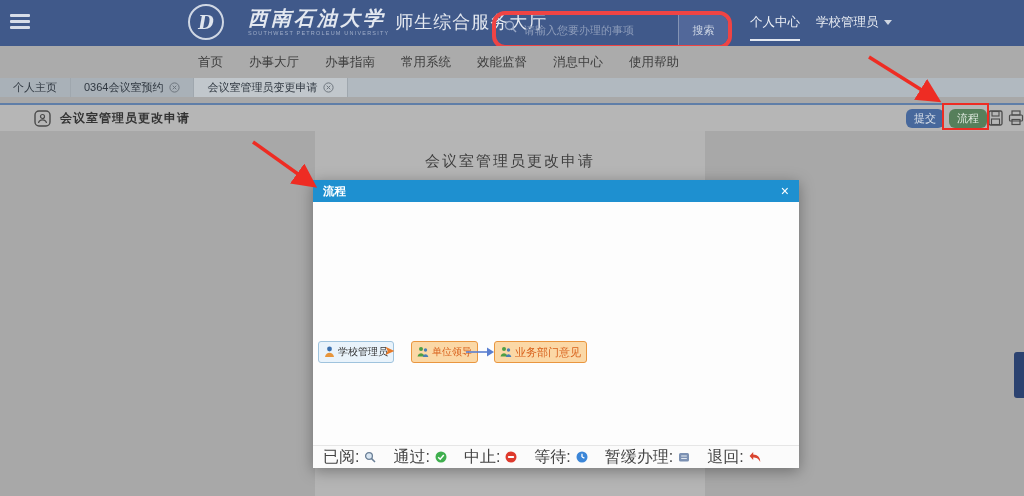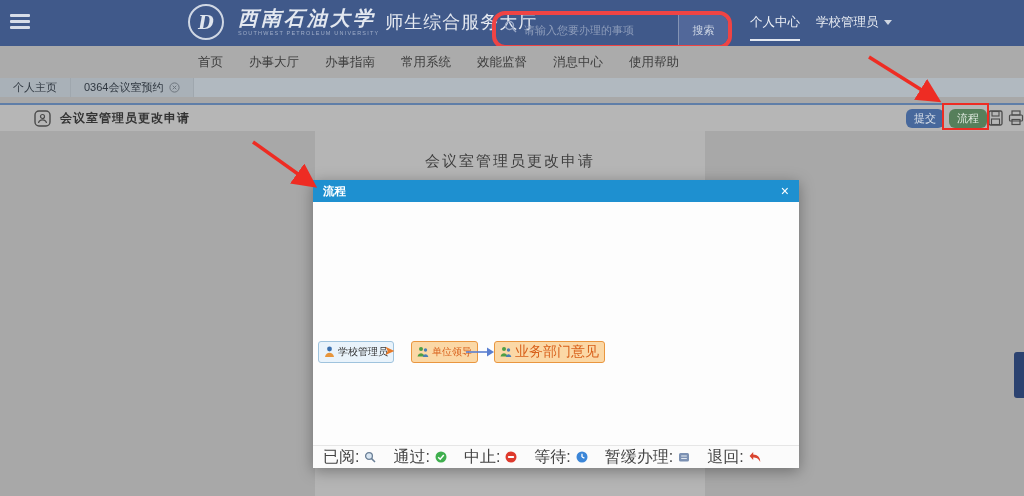--- a/index.html
+++ b/index.html
@@ -6,21 +6,21 @@
   html,body { width:1024px; height:496px; overflow:hidden; }
   body { font-family:"Liberation Sans","DejaVu Sans",sans-serif; }
   #screen { position:relative; width:1024px; height:496px; background:#a8a8a8; overflow:hidden; }
 
   
   .hdr { position:absolute; left:0; top:0; width:1024px; height:46px; background:#40598a; }
   .burger { position:absolute; left:10px; top:14px; width:20px; height:15px; cursor:pointer; }
   .burger i { display:block; height:2.5px; background:#d7dde8; margin-bottom:3.5px; border-radius:1px; }
   .logo-wrap { position:absolute; left:188px; top:4px; display:flex; align-items:center; }
   .logo-circle { width:36px; height:36px; border:2px solid #cfd7e4; border-radius:50%; display:flex; align-items:center; justify-content:center; color:#dfe5ee; font-family:"DejaVu Serif",serif; font-style:italic; font-weight:bold; font-size:18px; }
-  .uni-block { margin-left:14px; line-height:1; }
+  .uni-block { margin-left:24px; line-height:1; }
   .uni-cn { font-family:"DejaVu Serif",serif; font-style:italic; font-weight:bold; font-size:20px; letter-spacing:3px; color:#e3e8f0; }
   .uni-en { font-size:5.5px; letter-spacing:1.2px; color:#9fadc8; margin-top:3px; }
   .portal-title { font-size:18px; color:#e6eaf1; margin-left:6px; letter-spacing:1px; }
 
   .search-wrap { position:absolute; left:492px; top:11px; width:240px; height:38px; border:4px solid #ef4444; border-radius:13px; display:flex; overflow:hidden; }
   .search-ic { position:absolute; left:8px; top:5px; }
   .search-inp { flex:1; background:transparent; border:none; outline:none; padding-left:28px; font-size:11px; color:#c9d2e2; }
   .search-inp::placeholder { color:#8d9cba; }
   .search-btn { width:50px; background:#52689a; border:none; color:#ced6e4; font-size:11px; cursor:pointer; border-left:1px solid #8494b4; }
 
@@ -61,21 +61,21 @@
   .modal-title { color:#fff; font-size:11.5px; font-weight:bold; }
   .modal-close { color:#fff; font-size:14px; line-height:14px; cursor:pointer; }
   .modal-body { position:relative; height:243px; background:#fdfdfd; }
   .modal-ftr { height:23px; background:#fbfbfb; border-top:1px solid #e6e6e6; display:flex; align-items:center; padding-left:10px; gap:17px; }
   .leg-item { display:flex; align-items:center; gap:5px; font-size:16px; color:#444; }
 
   
   .flow-node { position:absolute; top:139px; height:22px; display:flex; align-items:center; gap:3px; padding:0 5px; border-radius:3px; font-size:10px; white-space:nowrap; cursor:pointer; }
   .fn-blue { left:5px; background:#e9f3fb; border:1px solid #9fc3dd; color:#333; }
   .fn-org { background:#fbd8a6; border:1px solid #e9963f; color:#d8611c; }
-  .fn-2 { left:98px; } .fn-3 { left:181px; font-size:14px; }
+  .fn-2 { left:98px; } .fn-3 { left:181px; font-size:11px; }
   .flow-chev { position:absolute; left:71px; top:141px; color:#e87a28; font-size:13px; font-weight:bold; }
   .flow-arrow { position:absolute; left:153px; top:139px; pointer-events:none; }
 
   
   .anno-svg { position:absolute; left:0; top:0; z-index:50; pointer-events:none; }
 
   
   .side-tab { position:absolute; left:1014px; top:352px; width:10px; height:46px; background:#2b4270; border-radius:3px 0 0 3px; cursor:pointer; z-index:10; }
 </style>
 </head>
@@ -121,20 +121,30 @@
     <span class="nav-item">消息中心</span>
     <span class="nav-item">使用帮助</span>
   </div>
 
   <div class="tabs">
     <div class="tab">
       <span>个人主页</span>
     </div>
     <div class="tab">
       <span>0364会议室预约</span>
+      <span class="tab-x">
+        <svg width="11" height="11" viewBox="0 0 11 11">
+            <circle cx="5.5" cy="5.5" r="4.6" fill="none" stroke="#6e767e" stroke-width="1"></circle>
+            <line x1="3.7" y1="3.7" x2="7.3" y2="7.3" stroke="#6e767e" stroke-width="1"></line>
+            <line x1="7.3" y1="3.7" x2="3.7" y2="7.3" stroke="#6e767e" stroke-width="1"></line>
+          </svg>
+      </span>
+    </div>
+    <div class="tab active">
+      <span>会议室管理员变更申请</span>
       <span class="tab-x">
         <svg width="11" height="11" viewBox="0 0 11 11">
             <circle cx="5.5" cy="5.5" r="4.6" fill="none" stroke="#6e767e" stroke-width="1"></circle>
             <line x1="3.7" y1="3.7" x2="7.3" y2="7.3" stroke="#6e767e" stroke-width="1"></line>
             <line x1="7.3" y1="3.7" x2="3.7" y2="7.3" stroke="#6e767e" stroke-width="1"></line>
           </svg>
       </span>
     </div>
   </div>
 

